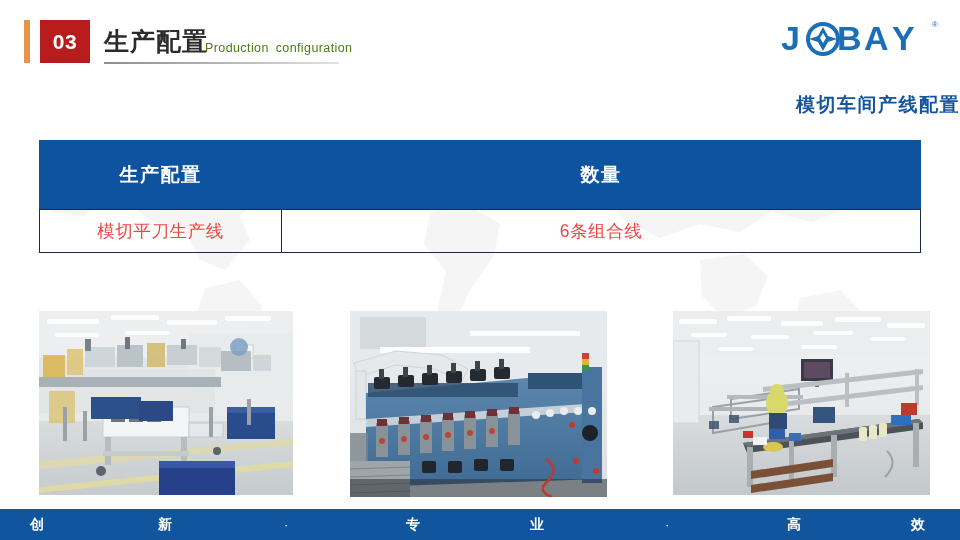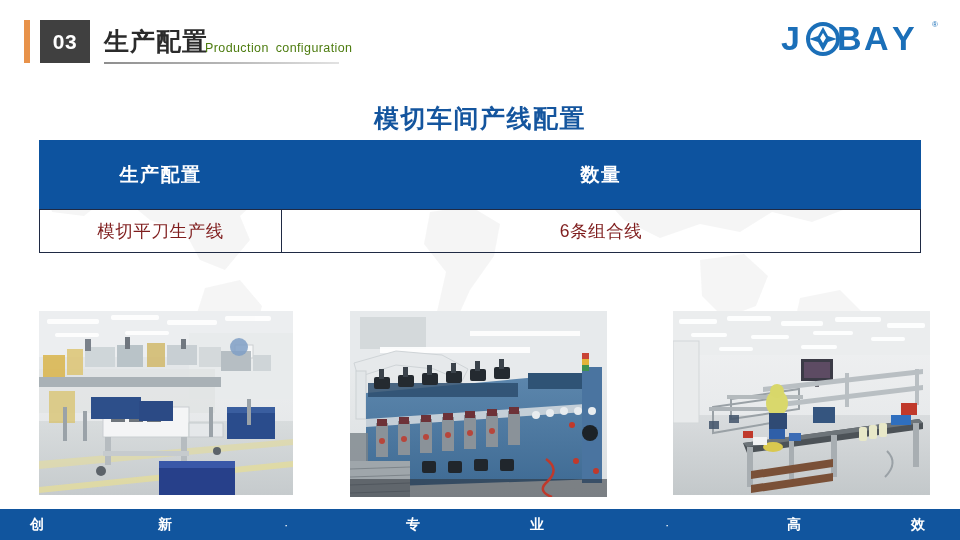--- a/index.html
+++ b/index.html
@@ -31,21 +31,21 @@
   .hdr-bar {
     position: absolute;
     left: 24px; top: 20px;
     width: 6px; height: 43px;
     background: #E8924A;
   }
   .hdr-num {
     position: absolute;
     left: 40px; top: 20px;
     width: 50px; height: 43px;
-    background: #404040;
+    background: #b91c1c;
     color: #ffffff;
     font-size: 21px;
     font-weight: bold;
     letter-spacing: 0.5px;
     display: flex;
     align-items: center;
     justify-content: center;
   }
   .hdr-cn {
     position: absolute;
@@ -84,24 +84,24 @@
     font-size: 8px;
     color: #1B6FB8;
     margin-left: 1px;
     align-self: flex-start;
     margin-top: 2px;
   }
 
   
   .slide-title {
     position: absolute;
-    left: 0; top: 102px;
+    left: 0; top: 92px;
     width: 960px;
-    text-align: center;
-    font-size: 25px;
+    text-align: right;
+    font-size: 19px;
     font-weight: bold;
     color: #14559E;
     letter-spacing: 1.5px;
   }
 
   
   .tbl {
     position: absolute;
     left: 39px; top: 140px;
     width: 881px;
@@ -120,21 +120,21 @@
     font-size: 19px;
     font-weight: bold;
     letter-spacing: 1.5px;
     border-color: #0D539F;
     border-bottom: 1px solid #1F2A44;
   }
   .tbl thead th.col-sep { border-left: 1px solid #a3a3a3; }
   .tbl tbody td {
     height: 42px;
     font-size: 17.5px;
-    color: #7f1d1d;
+    color: #ef4444;
     background: transparent;
     letter-spacing: 0.6px;
   }
   .tbl col.c1 { width: 242px; }
   .tbl col.c2 { width: 639px; }
 
   
   .photo {
     position: absolute;
     overflow: hidden;

